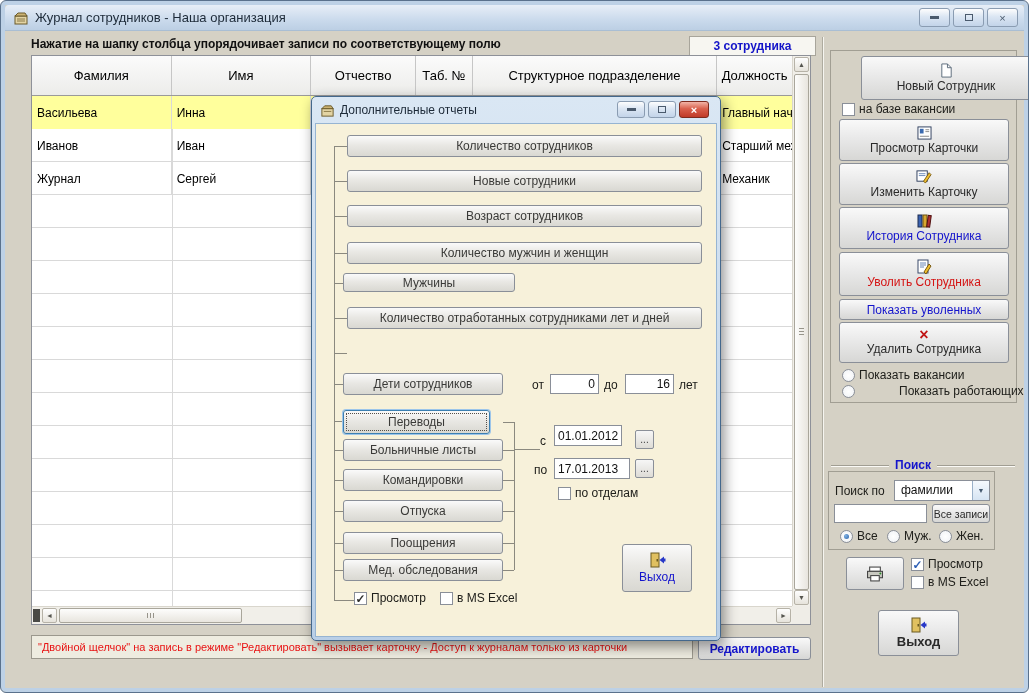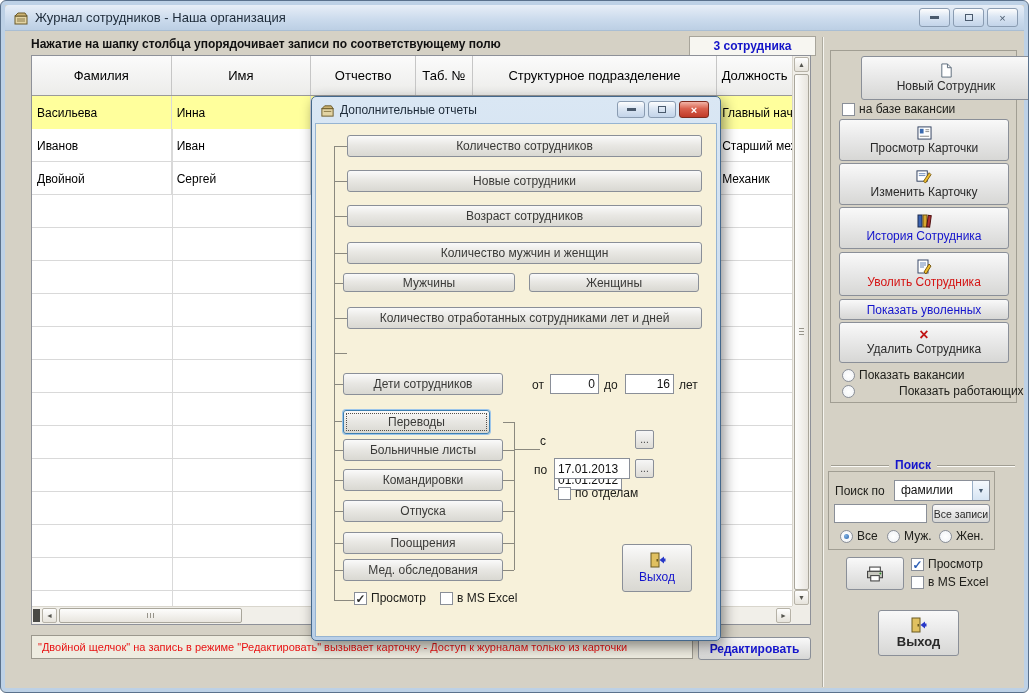--- a/index.html
+++ b/index.html
@@ -158,21 +158,21 @@
       </div>
       <div class="trow" style="top:33px">
         <div class="td" style="width:140px">Иванов</div>
         <div class="td" style="width:140px">Иван</div>
         <div class="td" style="width:105px">Ив</div>
         <div class="td" style="width:57px"></div>
         <div class="td" style="width:245px"></div>
         <div class="td" style="width:75px;border-right:none">Старший мех</div>
       </div>
       <div class="trow" style="top:66px">
-        <div class="td" style="width:140px">Двойной</div>
+        <div class="td" style="width:140px">Журнал</div>
         <div class="td" style="width:140px">Сергей</div>
         <div class="td" style="width:105px">Ал</div>
         <div class="td" style="width:57px"></div>
         <div class="td" style="width:245px"></div>
         <div class="td" style="width:75px;border-right:none">Механик</div>
       </div>
     </div>
     <div class="sbv">
       <div class="sb-btn" style="left:1px;top:1px;width:15px;height:15px">
           <span>▲</span>
@@ -372,39 +372,38 @@
     <div class="tln" style="left:191px;top:414px;width:11px;height:1px"></div>
     <div class="tln" style="left:191px;top:446px;width:11px;height:1px"></div>
     <div class="tln" style="left:191px;top:473px;width:11px;height:1px"></div>
     <div class="tln" style="left:202px;top:352px;width:26px;height:1px"></div>
 
     <div class="dbtn" style="left:35px;top:38px;width:355px;height:22px">Количество сотрудников</div>
     <div class="dbtn" style="left:35px;top:73px;width:355px;height:22px">Новые сотрудники</div>
     <div class="dbtn" style="left:35px;top:108px;width:355px;height:22px">Возраст сотрудников</div>
     <div class="dbtn" style="left:35px;top:145px;width:355px;height:22px">Количество мужчин и женщин</div>
     <div class="dbtn" style="left:31px;top:176px;width:172px;height:19px">Мужчины</div>
-    <div class="dbtn" style="left:217px;top:176px;width:170px;height:19px">Женщины</div>
     <div class="dbtn" style="left:35px;top:210px;width:355px;height:22px">Количество отработанных сотрудниками лет и дней</div>
 
     <div class="dbtn" style="left:31px;top:276px;width:160px;height:22px">Дети сотрудников</div>
     <span class="dlbl" style="left:220px;top:281px">от</span>
     <input class="tin num" style="left: 238px; top: 277px; width: 49px; height: 20px;" value="0">
     <span class="dlbl" style="left:292px;top:281px">до</span>
     <input class="tin num" style="left: 313px; top: 277px; width: 49px; height: 20px;" value="16">
     <span class="dlbl" style="left:367px;top:281px">лет</span>
 
     <div class="dbtn focused dotted" style="left:31px;top:313px;width:147px;height:24px">Переводы</div>
     <div class="dbtn" style="left:31px;top:342px;width:160px;height:22px">Больничные листы</div>
     <div class="dbtn" style="left:31px;top:372px;width:160px;height:22px">Командировки</div>
     <div class="dbtn" style="left:31px;top:403px;width:160px;height:22px">Отпуска</div>
     <div class="dbtn" style="left:31px;top:435px;width:160px;height:22px">Поощрения</div>
     <div class="dbtn" style="left:31px;top:462px;width:160px;height:22px">Мед. обследования</div>
 
     <span class="dlbl" style="left:228px;top:337px">с</span>
-    <input class="tin" style="left: 242px; top: 328px; width: 68px; height: 21px; margin-top: 44px;" value="01.01.2012">
+    <input class="tin" style="left: 242px; top: 328px; width: 68px; height: 21px;" value="01.01.2012">
     <div class="mini-btn" style="left:323px;top:333px;width:19px;height:19px">...</div>
     <span class="dlbl" style="left:222px;top:366px">по</span>
     <input class="tin" style="left: 242px; top: 361px; width: 76px; height: 21px;" value="17.01.2013">
     <div class="mini-btn" style="left:323px;top:362px;width:19px;height:19px">...</div>
     <span class="cb" style="left:246px;top:390px"></span>
     <span class="dlbl" style="left:263px;top:389px">по отделам</span>
 
     <div class="dbtn" style="left:310px;top:447px;width:70px;height:48px;flex-direction:column;gap:2px">
       <span>
         <svg width="17" height="16" viewBox="0 0 17 16">

